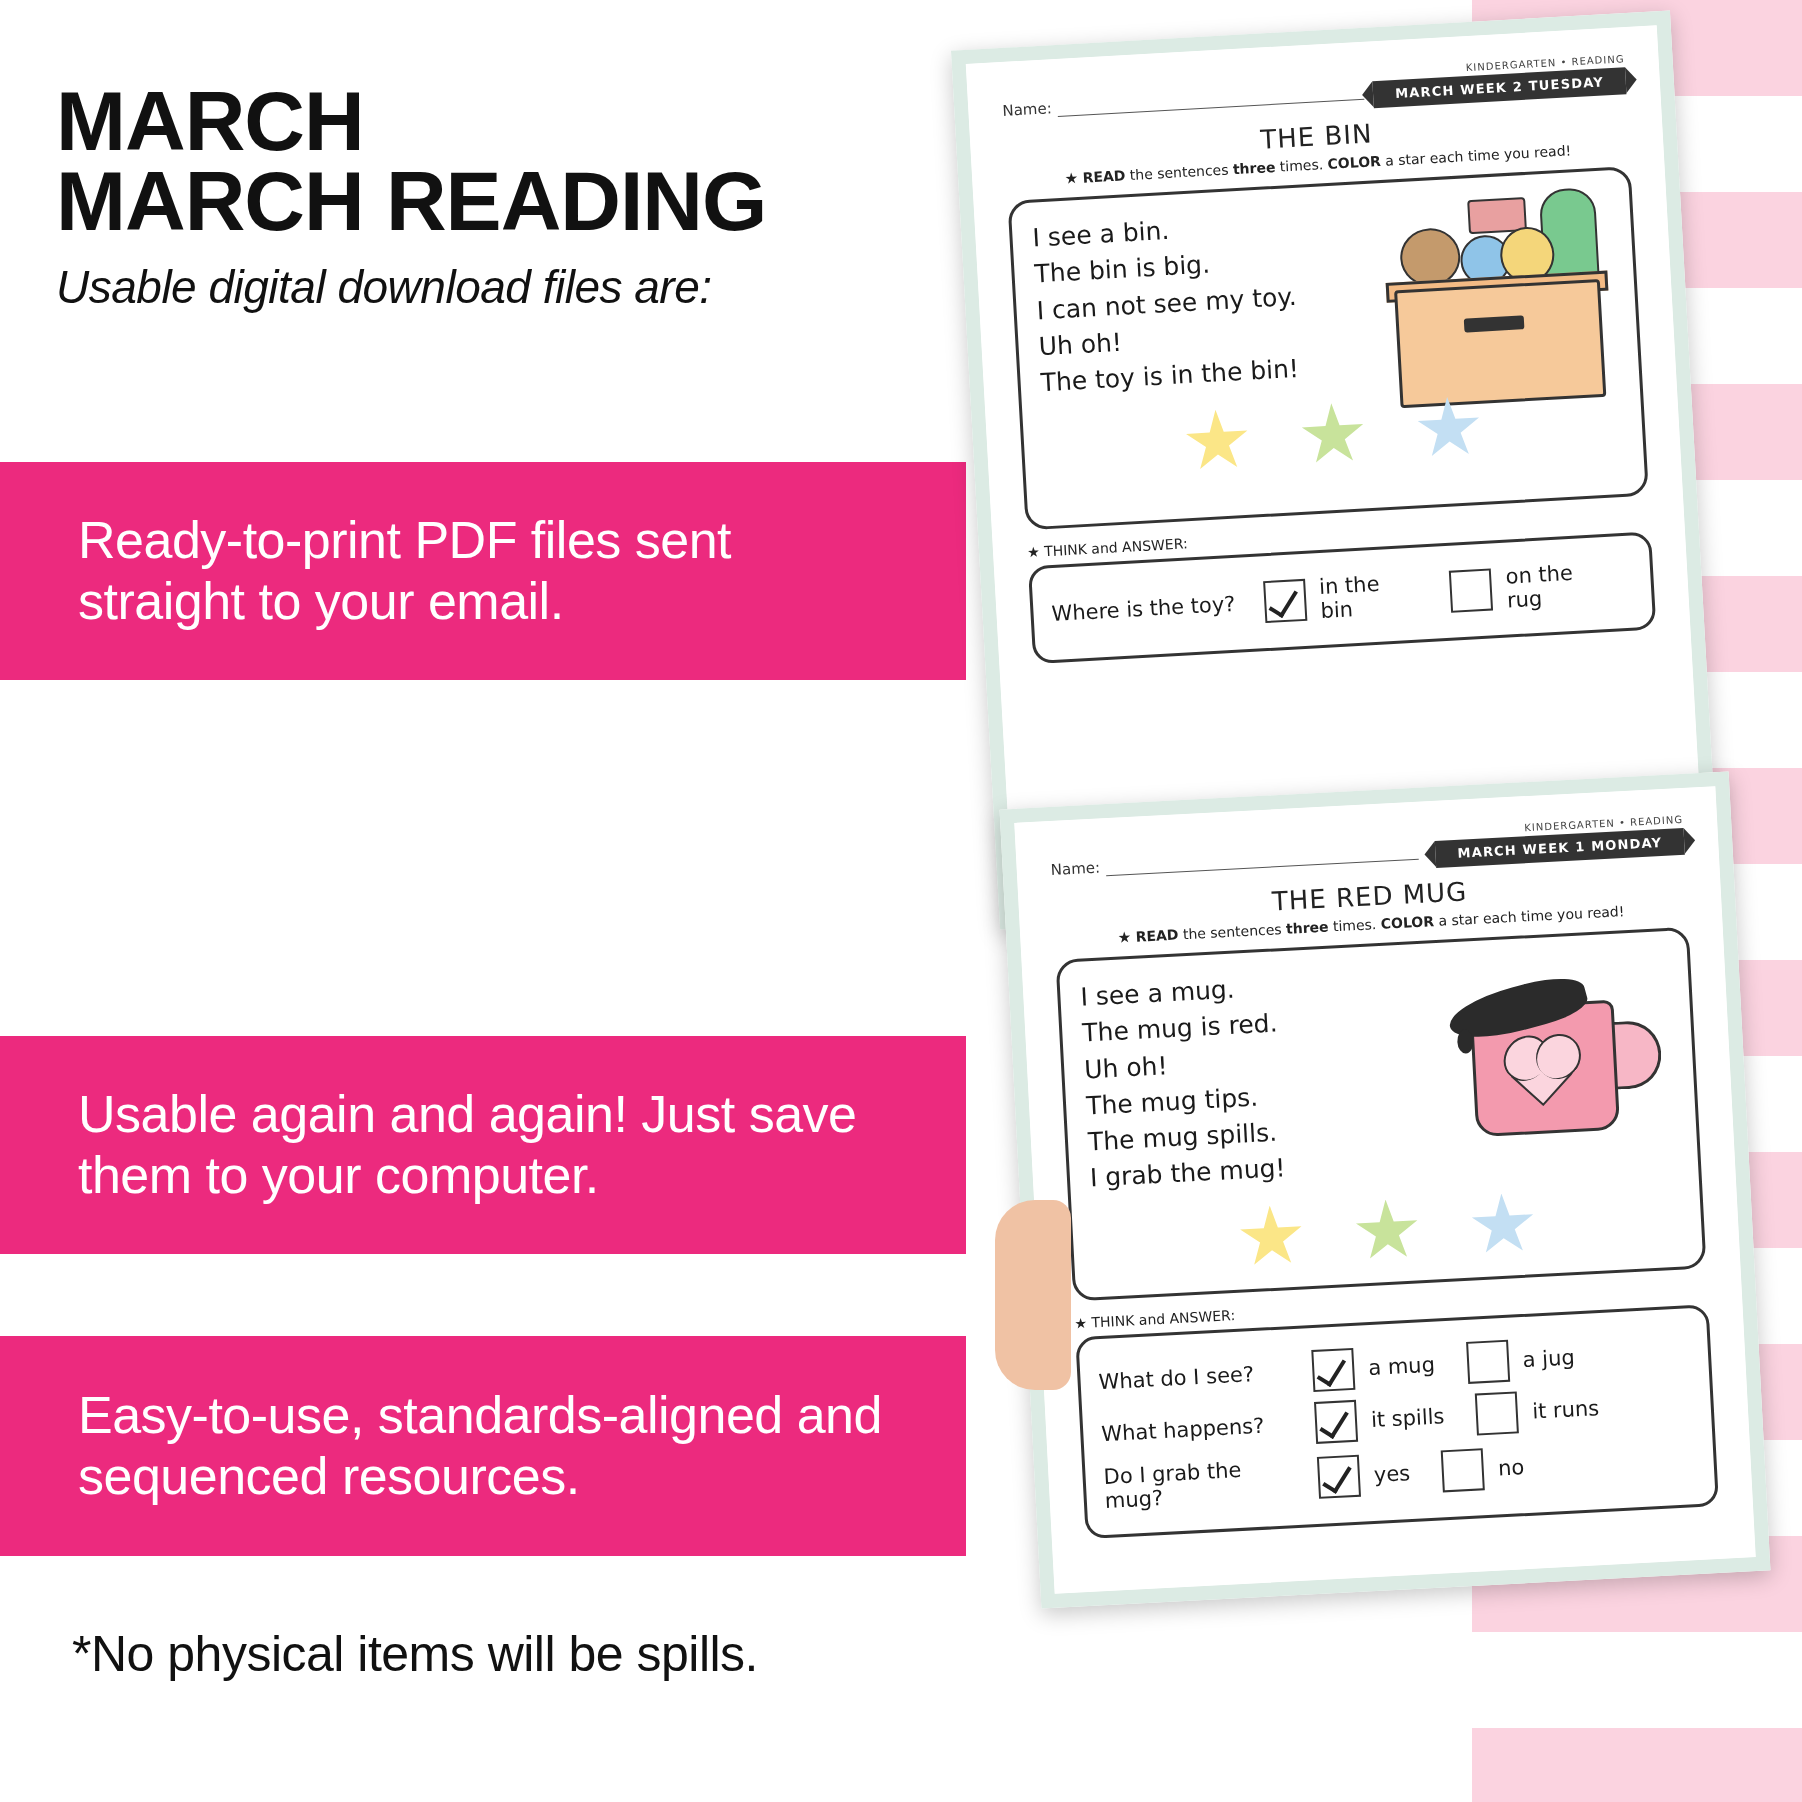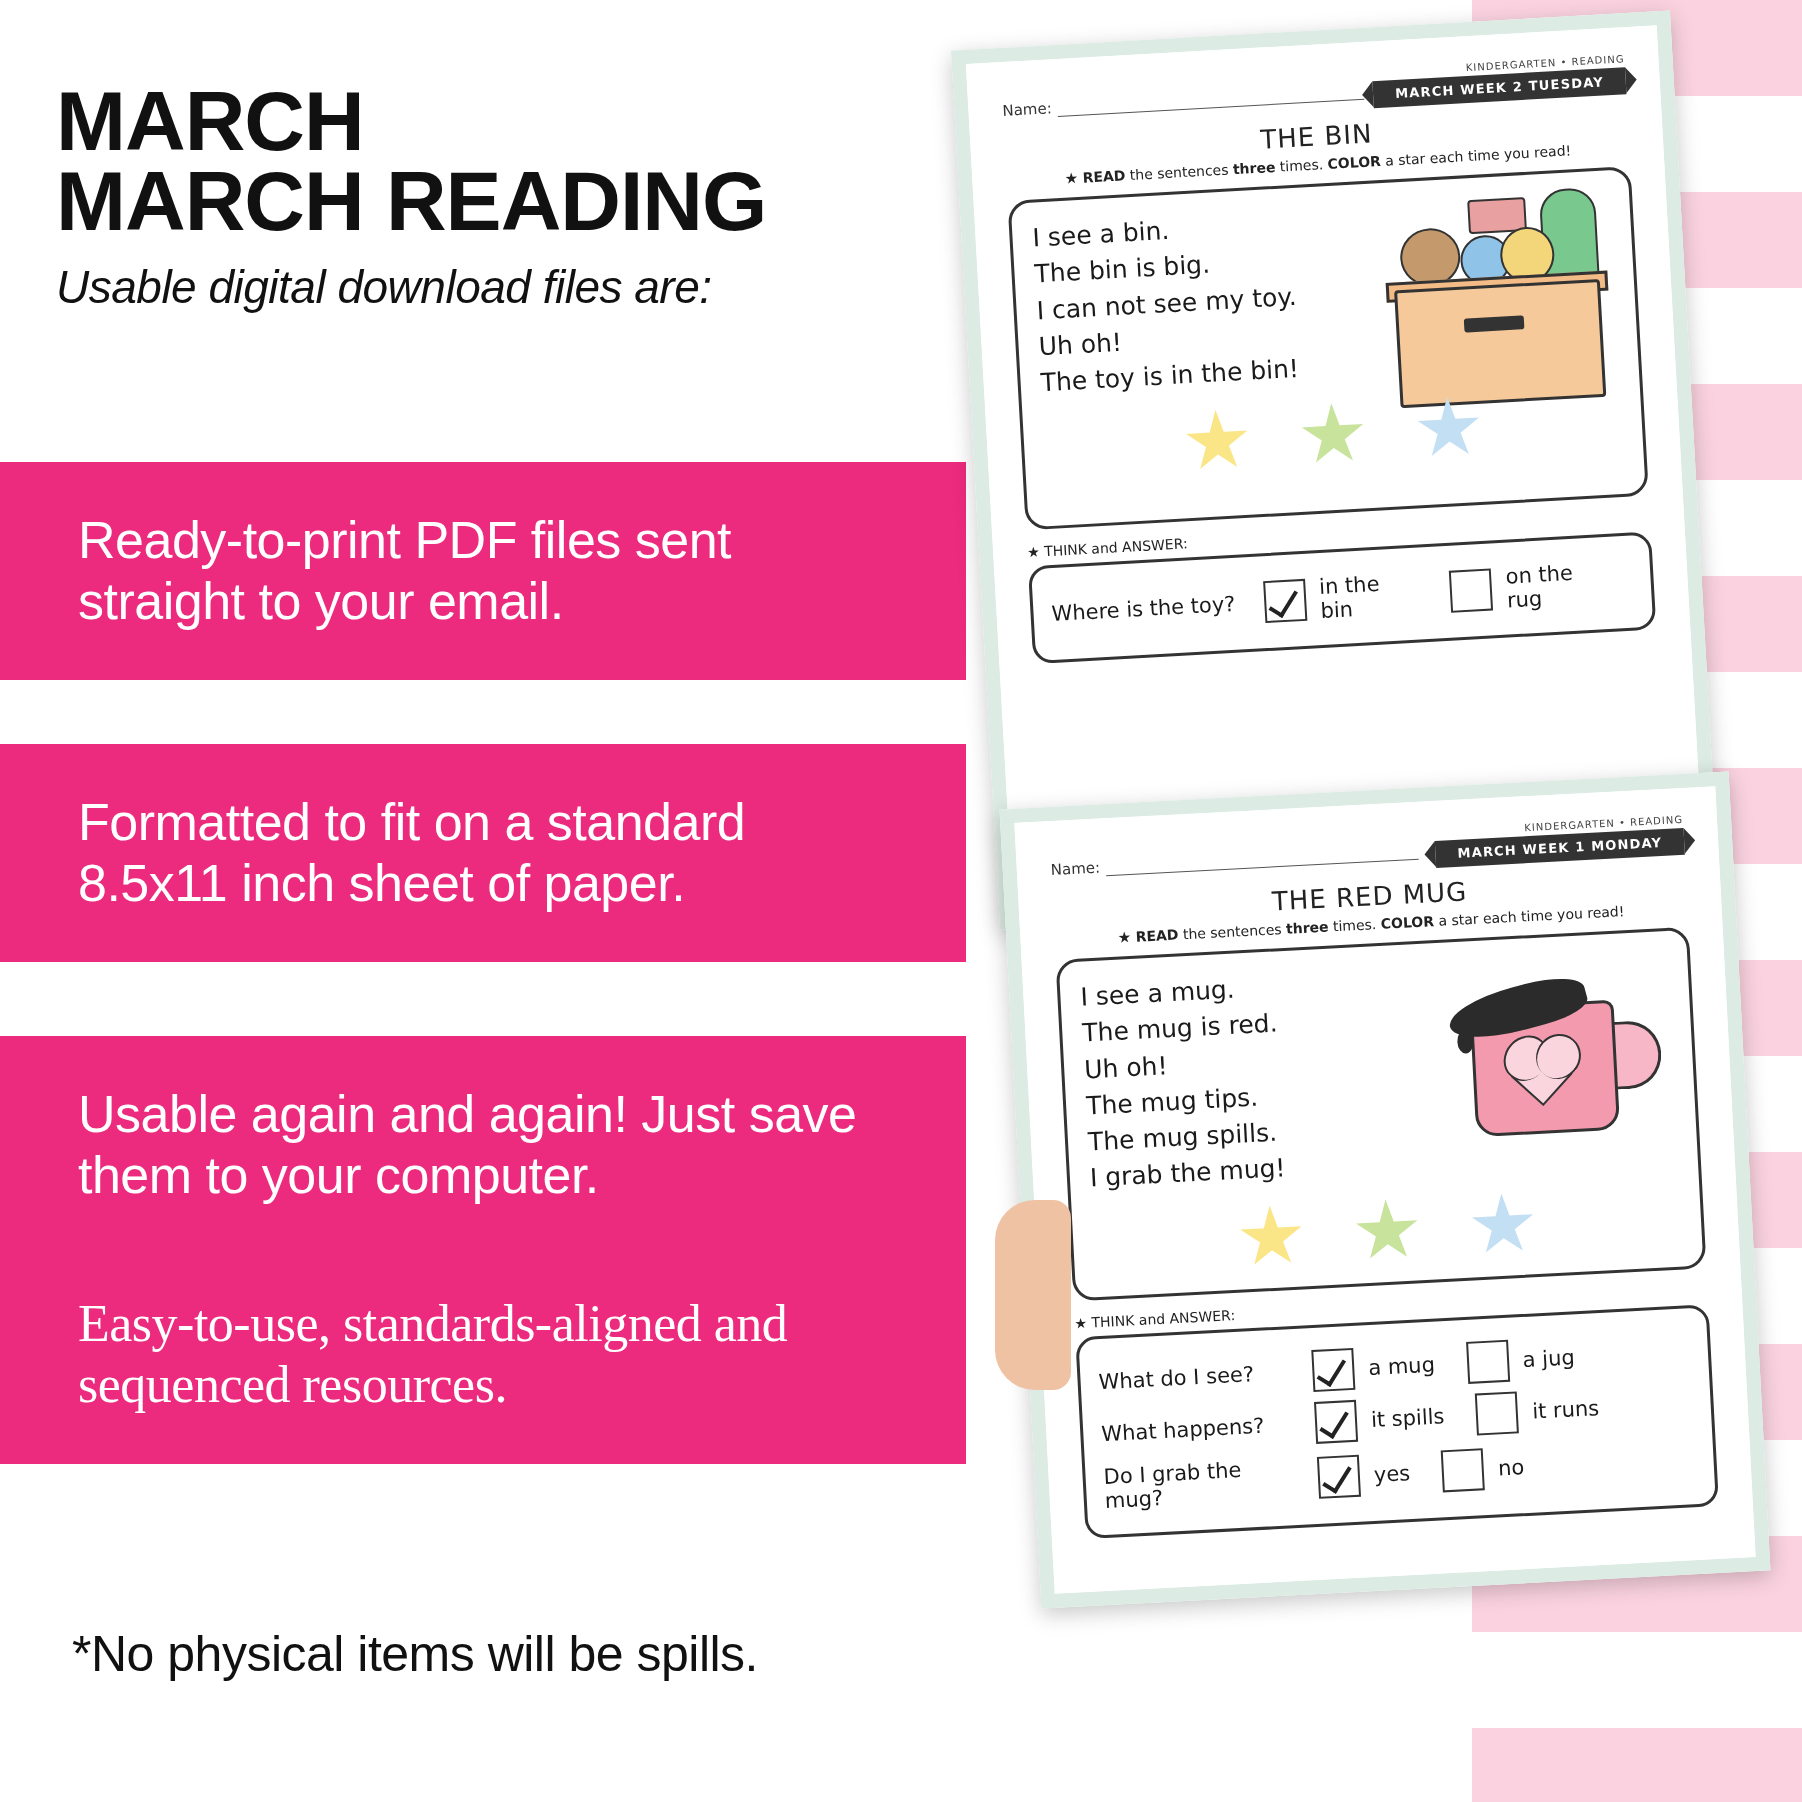--- a/index.html
+++ b/index.html
@@ -81,21 +81,21 @@
     margin: 0;
     font-size: 52px;
     line-height: 1.18;
     font-weight: 400;
     letter-spacing: -0.5px;
   }
 
   .bullet-1 { top: 430px;  height: 218px; }
   .bullet-2 { top: 712px;  height: 218px; }
   .bullet-3 { top: 1004px; height: 218px; }
-  .bullet-4 { top: 1212px; height: 220px; font-family: Liberation Serif, serif; }
+  .bullet-4 { top: 1304px; height: 220px; }
 
   .footnote {
     position: absolute;
     left: 72px;
     top: 1625px;
     font-size: 50px;
     color: #111111;
     letter-spacing: -0.5px;
   }
 
@@ -429,23 +429,20 @@
     <h1 class="title-main">
       <span>MARCH</span><br>
       <span>MARCH READING</span>
     </h1>
     <p class="title-sub">Usable digital download files are:</p>
   </div>
 
   <div class="bullet bullet-1">
     <p>Ready-to-print PDF files sent straight to your email.</p>
   </div>
-  <div class="bullet bullet-2">
-    <p>Formatted to fit on a standard 8.5x11 inch sheet of paper.</p>
-  </div>
   <div class="bullet bullet-3">
     <p>Usable again and again! Just save them to your computer.</p>
   </div>
   <div class="bullet bullet-4">
     <p>Easy-to-use, standards-aligned and sequenced resources.</p>
   </div>
 
   <div class="footnote">*No physical items will be spills.</div>
 </div>
 

